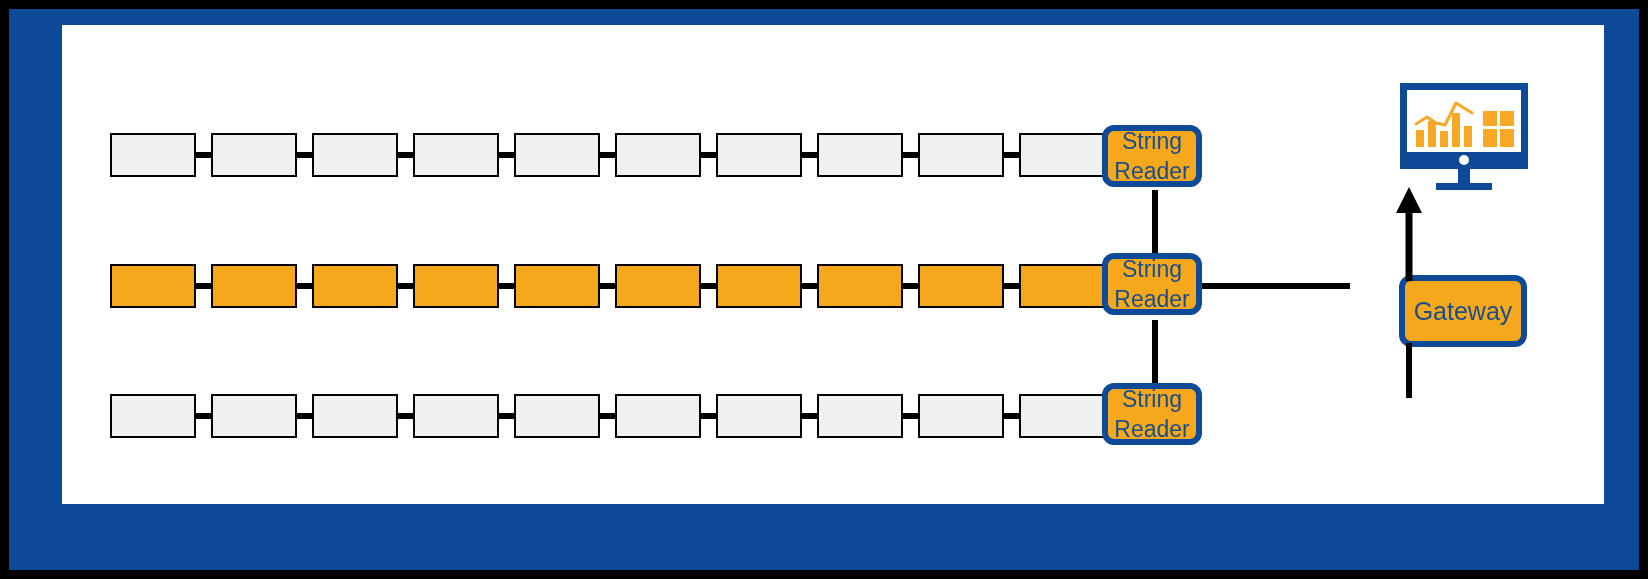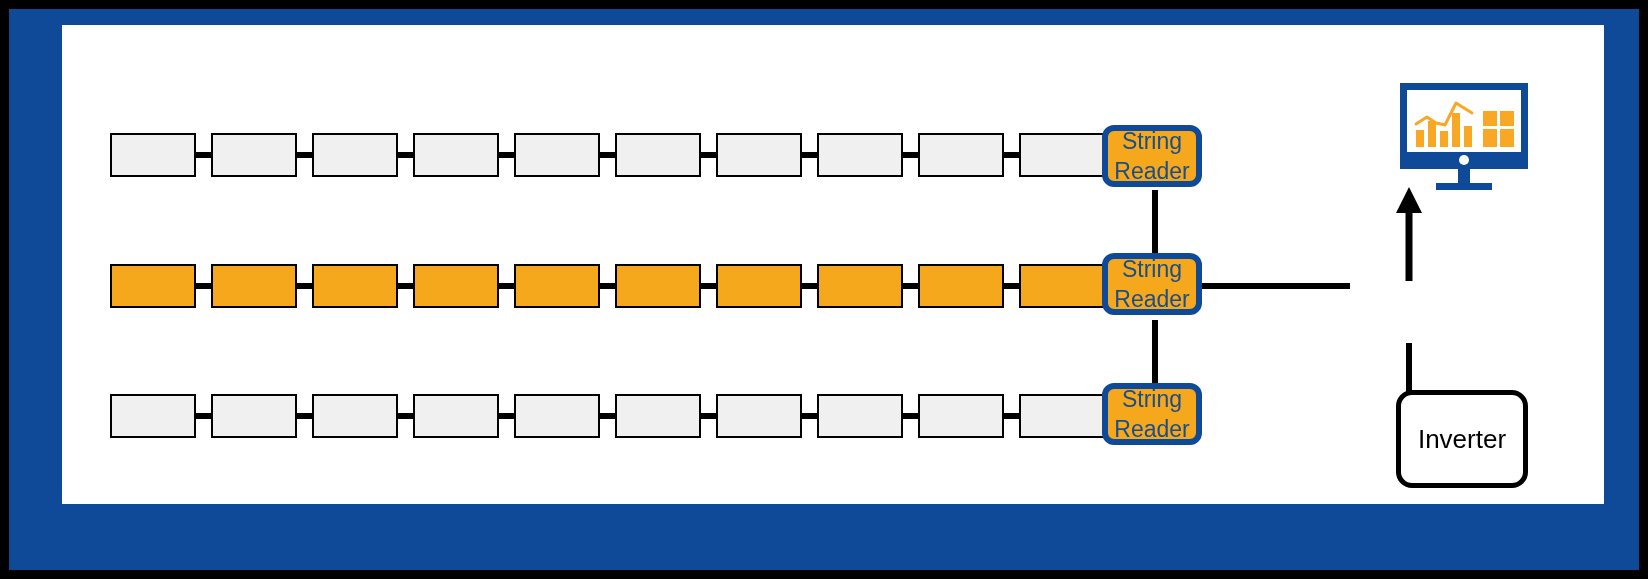--- a/index.html
+++ b/index.html
@@ -206,26 +206,26 @@
       <div class="reader" id="string-reader-middle" style="left:1040px; top:228px; height:62px;">
         <span>String</span>
         <span>Reader</span>
       </div>
 
       <div class="reader" id="string-reader-bottom" style="left:1040px; top:358px; height:62px;">
         <span>String</span>
         <span>Reader</span>
       </div>
 
+      <div id="gateway">
+        <span>Gateway</span>
+      </div>
 
       <div class="vline" style="left:1344px; top:318px; height:55px;"></div>
 
-      <div id="inverter">
-        <span>Inverter</span>
-      </div>
 
       <svg class="abs" style="left:1330px; top:160px; width:40px; height:96px;" viewBox="0 0 40 96">
         <line x1="17" y1="96" x2="17" y2="22" stroke="#000000" stroke-width="7"></line>
         <polygon points="17,2 4,28 30,28" fill="#000000"></polygon>
       </svg>
 
       <svg id="monitor" viewBox="0 0 128 108">
 
         <rect x="0" y="0" width="128" height="86" fill="#0F4A98"></rect>
 

